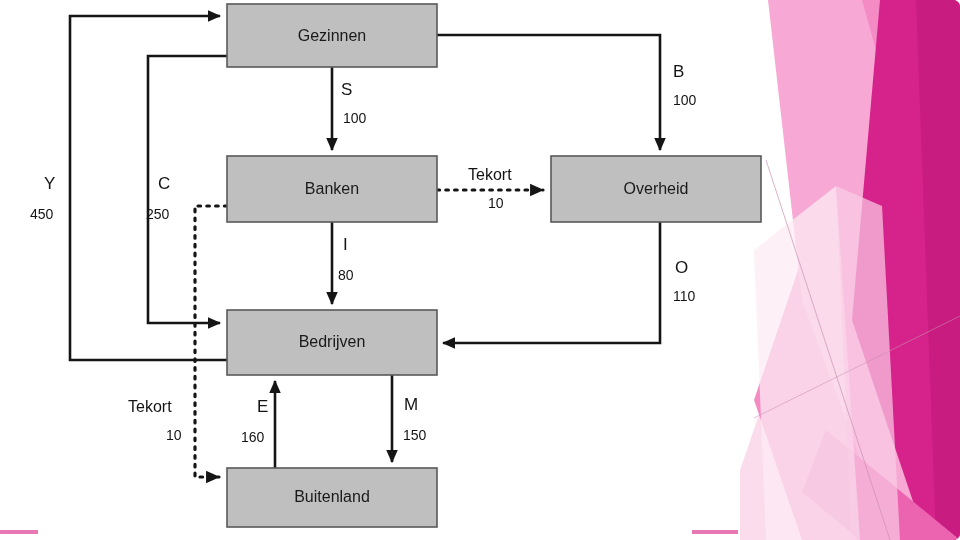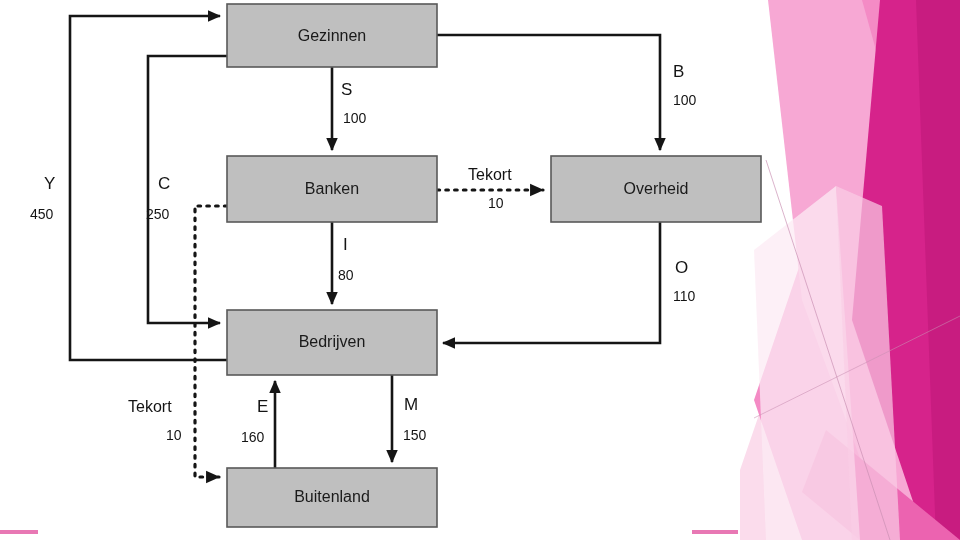--- a/index.html
+++ b/index.html
@@ -10,20 +10,21 @@
   }
   body {
     font-family: "Liberation Sans", sans-serif;
   }
   #slide {
     position: relative;
     width: 960px;
     height: 540px;
     background: #ffffff;
     overflow: hidden;
+    border-radius: 7px;
   }
   
   #decor {
     position: absolute;
     top: 0;
     right: 0;
     width: 220px;
     height: 540px;
     pointer-events: none;
   }

